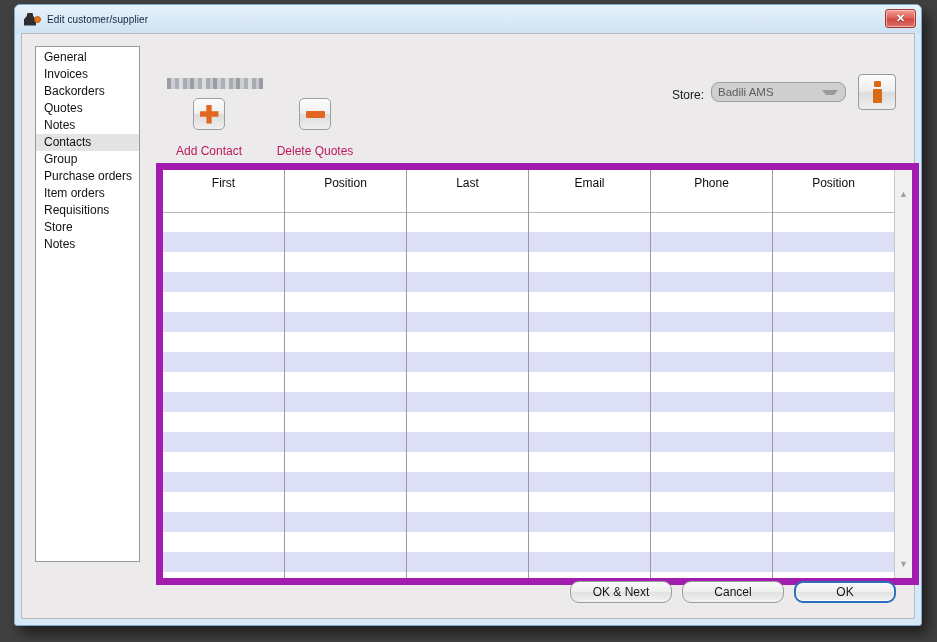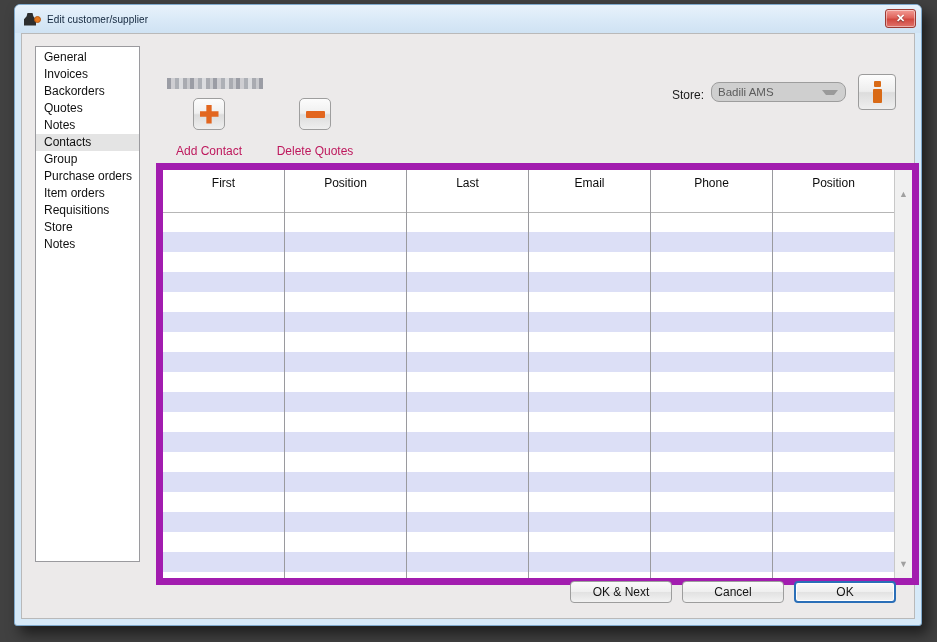--- a/index.html
+++ b/index.html
@@ -353,21 +353,21 @@
     right: 18px;
     bottom: 15px;
     display: flex;
     gap: 10px;
   }
   .btn {
     width: 102px;
     height: 22px;
     background: linear-gradient(to bottom, #fafafa 0%, #efefef 48%, #e2e2e2 52%, #f2f2f2 100%);
     border: 1px solid #9d9d9d;
-    border-radius: 4px;
+    border-radius: 9px;
     box-sizing: border-box;
     font-size: 12px;
     color: #141414;
     display: flex;
     align-items: center;
     justify-content: center;
     cursor: pointer;
     font-family: "Liberation Sans", sans-serif;
   }
   .btn.default {

